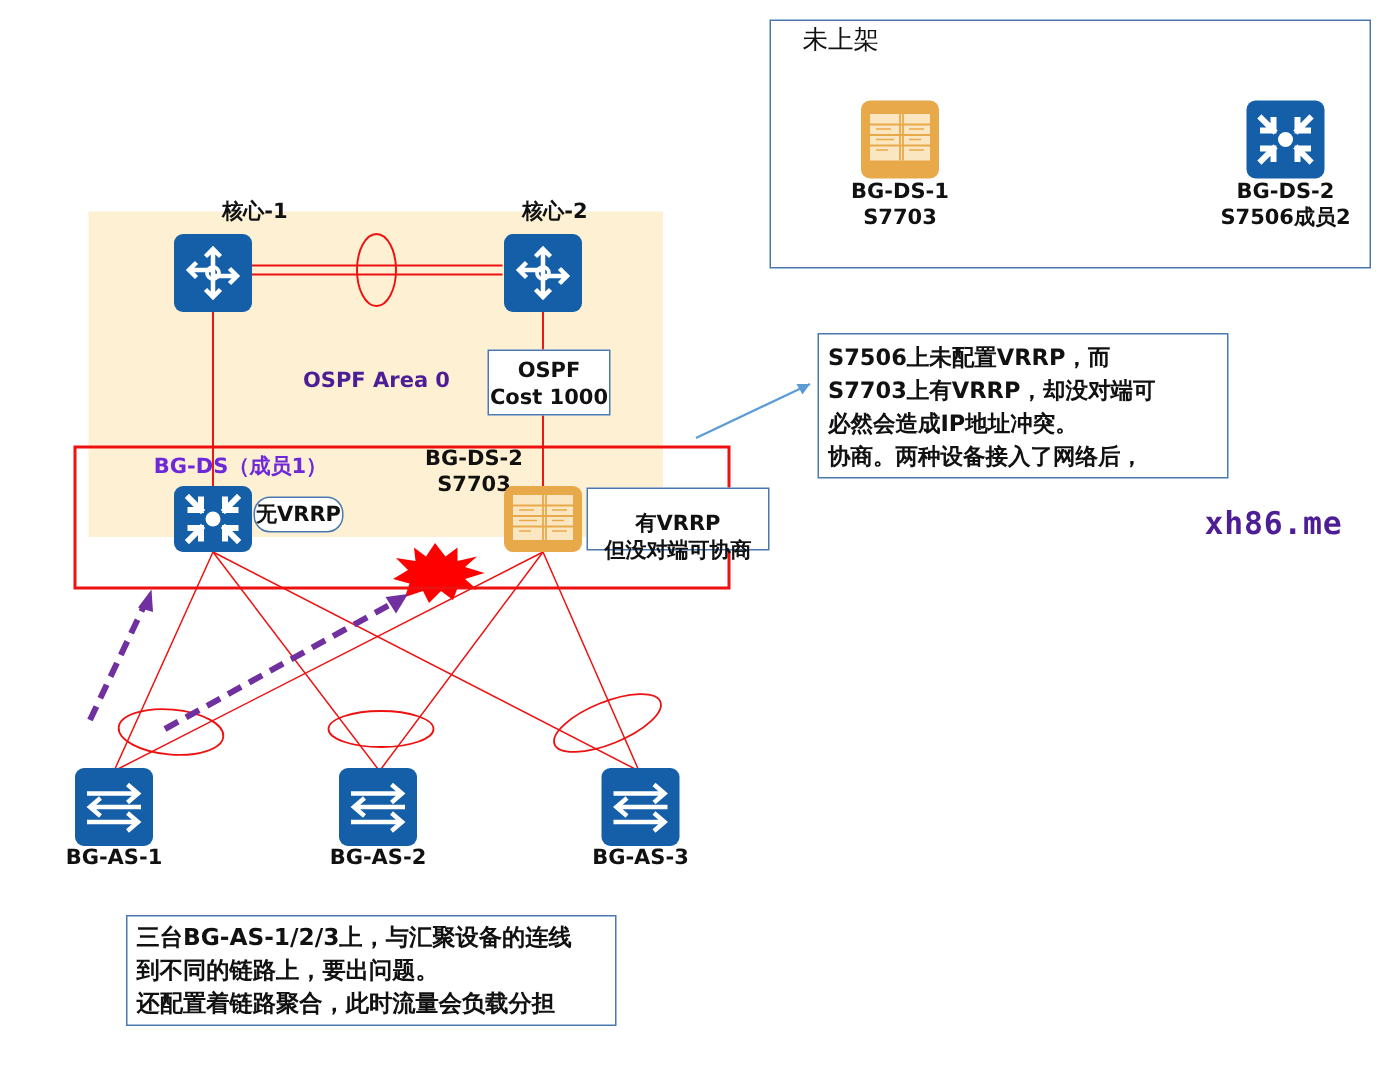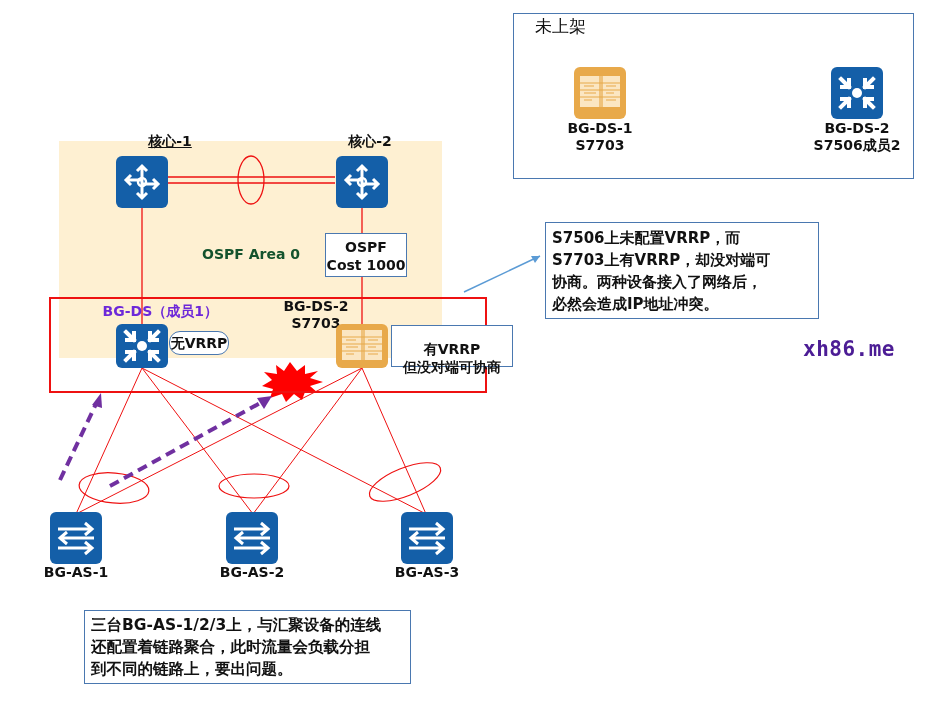--- a/index.html
+++ b/index.html
@@ -92,21 +92,21 @@
         <path d="M42 12 L34 20 M34 13 L34 20 L41 20"></path>
     <path d="M10 40 L18 32 M11 32 L18 32 L18 39"></path>
         <path d="M42 40 L34 32 M41 32 L34 32 L34 39"></path>
       </g>
     <circle cx="26" cy="26" r="5" fill="#fff"></circle>
     </svg>
 </div>
 <div class="abs lbl" style="left:812px;top:120px;width:90px;">BG-DS-2</div>
 <div class="abs lbl" style="left:802px;top:137px;width:110px;">S7506成员2</div>
 
-<div class="abs lbl" style="left:140px;top:133px;width:60px;text-decoration:underline;">核心-1</div>
+<div class="abs lbl" style="left:140px;top:133px;width:60px;">核心-1</div>
 <div class="abs lbl" style="left:340px;top:133px;width:60px;">核心-2</div>
 
 <div class="icon blue" style="left:116px;top:156px;">
   <svg viewBox="0 0 52 52">
       <g stroke="#fff" stroke-width="3" fill="none">
     <path d="M26 10 L26 26 M21 15 L26 10 L31 15"></path>
         <path d="M26 26 L26 42 M21 37 L26 42 L31 37"></path>
     <path d="M10 24 L26 24 M15 19 L10 24 L15 29"></path>
         <path d="M26 28 L42 28 M37 23 L42 28 L37 33"></path>
       </g>
@@ -118,21 +118,21 @@
       <g stroke="#fff" stroke-width="3" fill="none">
     <path d="M26 10 L26 26 M21 15 L26 10 L31 15"></path>
         <path d="M26 26 L26 42 M21 37 L26 42 L31 37"></path>
     <path d="M10 24 L26 24 M15 19 L10 24 L15 29"></path>
         <path d="M26 28 L42 28 M37 23 L42 28 L37 33"></path>
       </g>
     <circle cx="26" cy="26" r="4" fill="none" stroke="#fff" stroke-width="2.5"></circle>
     </svg>
 </div>
 
-<div class="abs lbl" style="left:196px;top:246px;width:110px;color:#14532d;">OSPF Area 0</div>
+<div class="abs lbl" style="left:196px;top:246px;width:110px;color:#4c1d95;">OSPF Area 0</div>
 
 <div class="abs note" style="left:325px;top:233px;width:82px;height:44px;font-size:14px;text-align:center;line-height:18px;padding-top:4px;">
   <div>OSPF</div>
   <div>Cost 1000</div>
 </div>
 
 <div class="abs lbl" style="left:88px;top:303px;width:130px;color:#6d28d9;text-align:right;">BG-DS（成员1）</div>
 <div class="abs lbl" style="left:276px;top:298px;width:80px;">BG-DS-2</div>
 <div class="abs lbl" style="left:276px;top:315px;width:80px;">S7703</div>
 
@@ -170,22 +170,22 @@
     </svg>
 </div>
 <div class="abs note" style="left:391px;top:325px;width:122px;height:42px;font-size:14px;text-align:center;line-height:18px;padding-top:14px;">
   <div>有VRRP</div>
   <div>但没对端可协商</div>
 </div>
 
 <div class="abs note" style="left:545px;top:222px;width:274px;height:97px;font-size:15px;line-height:22px;padding:4px 0 0 6px;">
   <div>S7506上未配置VRRP，而</div>
   <div>S7703上有VRRP，却没对端可</div>
+  <div>必然会造成IP地址冲突。</div>
   <div>协商。两种设备接入了网络后，</div>
-  <div>必然会造成IP地址冲突。</div>
 </div>
 
 <div class="abs watermark">xh86.me</div>
 
 <div class="icon blue" style="left:50px;top:512px;">
   <svg viewBox="0 0 52 52">
       <g stroke="#fff" stroke-width="3" fill="none">
     <path d="M8 17 L42 17 M35 11 L42 17 L35 23"></path>
         <path d="M44 26 L10 26 M17 20 L10 26 L17 32"></path>
         <path d="M8 36 L42 36 M35 30 L42 36 L35 42"></path>
@@ -209,15 +209,15 @@
         <path d="M8 36 L42 36 M35 30 L42 36 L35 42"></path>
       </g>
     </svg>
 </div>
 <div class="abs lbl" style="left:36px;top:564px;width:80px;">BG-AS-1</div>
 <div class="abs lbl" style="left:212px;top:564px;width:80px;">BG-AS-2</div>
 <div class="abs lbl" style="left:387px;top:564px;width:80px;">BG-AS-3</div>
 
 <div class="abs note" style="left:84px;top:610px;width:327px;height:74px;font-size:15.5px;line-height:22px;padding:3px 0 0 6px;">
   <div>三台BG-AS-1/2/3上，与汇聚设备的连线</div>
+  <div>到不同的链路上，要出问题。</div>
   <div>还配置着链路聚合，此时流量会负载分担</div>
-  <div>到不同的链路上，要出问题。</div>
 </div>
 
 </body></html>

